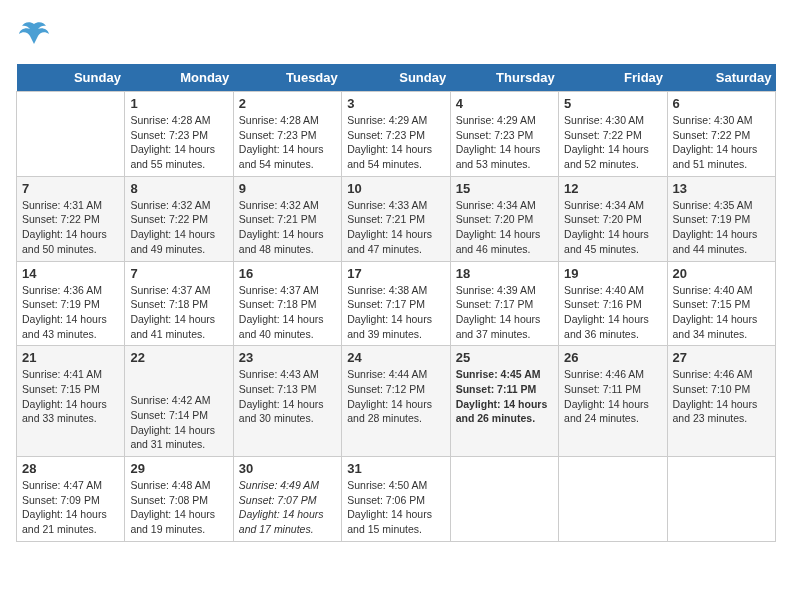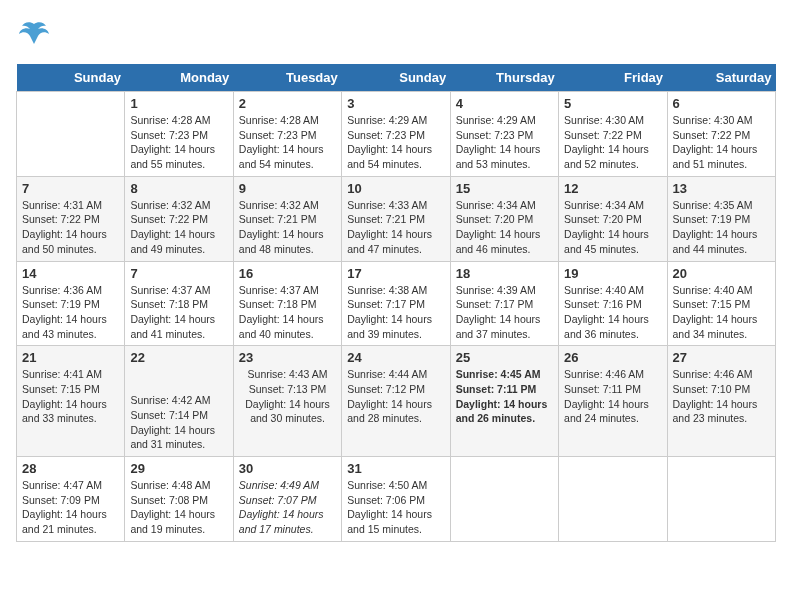--- a/index.html
+++ b/index.html
@@ -286,21 +286,21 @@
         </td>
         <td>
           <div class="day-num">22</div>
           <div class="day-info" style="white-space: pre-line; margin-top: 28px;">Sunrise: 4:42 AM
 Sunset: 7:14 PM
 Daylight: 14 hours
 and 31 minutes.</div>
         </td>
         <td>
           <div class="day-num">23</div>
-          <div class="day-info" style="white-space: pre-line; text-align: center;">Sunrise: 4:43 AM
+          <div class="day-info" style="white-space: pre-line;">Sunrise: 4:43 AM
 Sunset: 7:13 PM
 Daylight: 14 hours
 and 30 minutes.</div>
         </td>
         <td>
           <div class="day-num">24</div>
           <div class="day-info" style="white-space: pre-line;">Sunrise: 4:44 AM
 Sunset: 7:12 PM
 Daylight: 14 hours
 and 28 minutes.</div>

